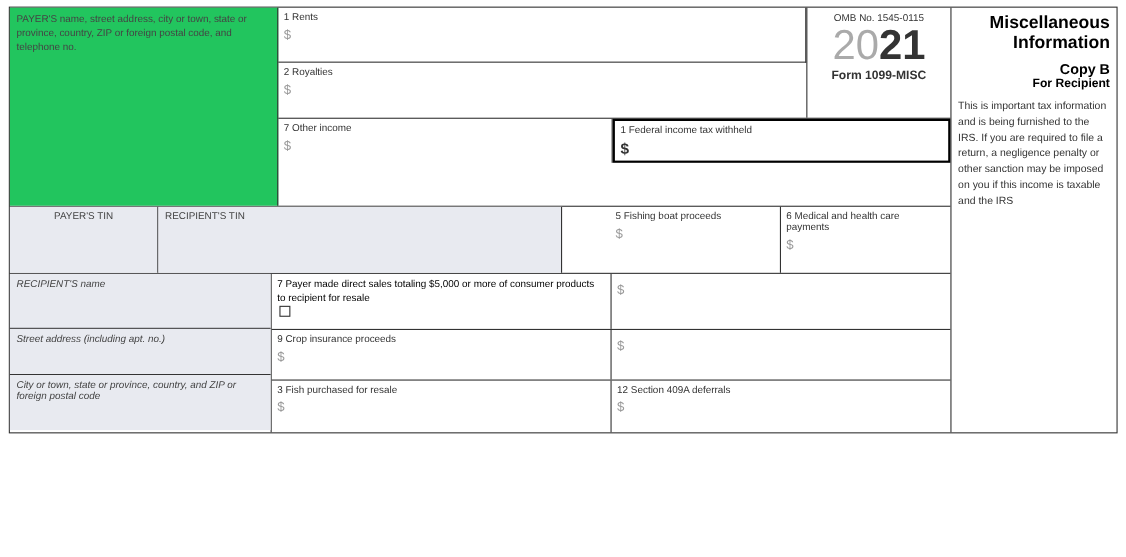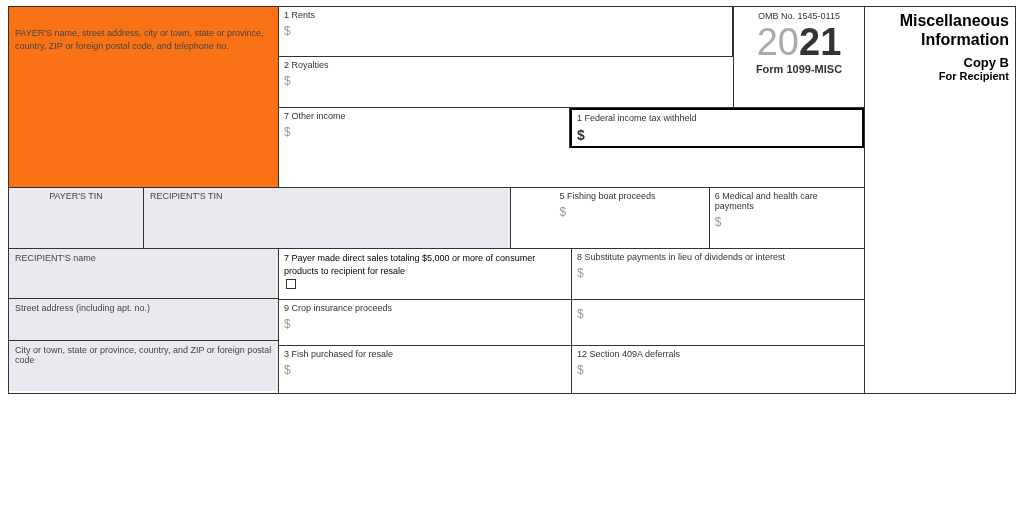--- a/index.html
+++ b/index.html
@@ -44,27 +44,27 @@
       width: 150px;
       padding: 4px 6px;
       font-size: 11px;
     }
     
     .top-section {
       display: flex;
       border-bottom: 1px solid #333;
     }
     .payer-info {
-      width: 270px;
+      width: 244px;
       min-height: 180px;
-      padding: 20px 6px;
+      padding: 4px 6px;
       border-right: 1px solid #333;
       font-size: 9.5px;
       color: #333;
-      background: #f97316;
+      background: #22c55e;
     }
     .payer-info-text {
       font-size: 9px;
       color: #444;
       line-height: 1.4;
     }
     .right-columns {
       flex: 1;
     }
     
@@ -146,22 +146,23 @@
     .tin-label {
       font-size: 9px;
       color: #444;
       font-weight: normal;
     }
     
     .bottom-section {
       display: flex;
     }
     .recipient-section {
-      width: 270px;
-      border-right: 1px solid #333;
+      width: 238px;
+      border-right: 1px solid #333;
+      font-style: italic;
     }
     .recipient-row {
       padding: 4px 6px;
       border-bottom: 1px solid #333;
       min-height: 36px;
       background: #e8eaf0;
     }
     .recipient-row:last-child {
       border-bottom: none;
     }
@@ -317,21 +318,20 @@
         </div>
 
         <div class="bottom-right-cols">
 
           <div class="box-row" style="border-bottom:1px solid #333;">
             <div class="box box-half" style="min-height:50px;">
               <div class="box7-content">7 Payer made direct sales totaling $5,000 or more of consumer products to recipient for resale</div>
               <span class="checkbox-inline"></span>
             </div>
             <div class="box box-half" style="min-height:50px; border-right:none;">
-              <div class="box-label">8 Substitute payments in lieu of dividends or interest</div>
               <div class="dollar-value">$</div>
             </div>
           </div>
 
           <div class="box-row" style="border-bottom:1px solid #333;">
             <div class="box box-half" style="min-height:45px;">
               <div class="box-label">9 Crop insurance proceeds</div>
               <div class="dollar-value">$</div>
             </div>
             <div class="box box-half" style="min-height:45px; border-right:none;">
@@ -357,16 +357,17 @@
       <div style="margin-bottom: 6px;">
         <div style="text-align:right; font-size:16px; font-weight:bold; line-height:1.2;">
           <span>Miscellaneous</span><br>
           <span>Information</span>
         </div>
       </div>
       <div style="text-align:right; margin-bottom:4px;">
         <div class="copy-b">Copy B</div>
         <div class="for-recipient">For Recipient</div>
       </div>
+      <div class="sidebar-text">This is important tax information and is being furnished to the IRS. If you are required to file a return, a negligence penalty or other sanction may be imposed on you if this income is taxable and the IRS</div>
     </div>
 
   </div>
 </div>
 
 </body></html>

